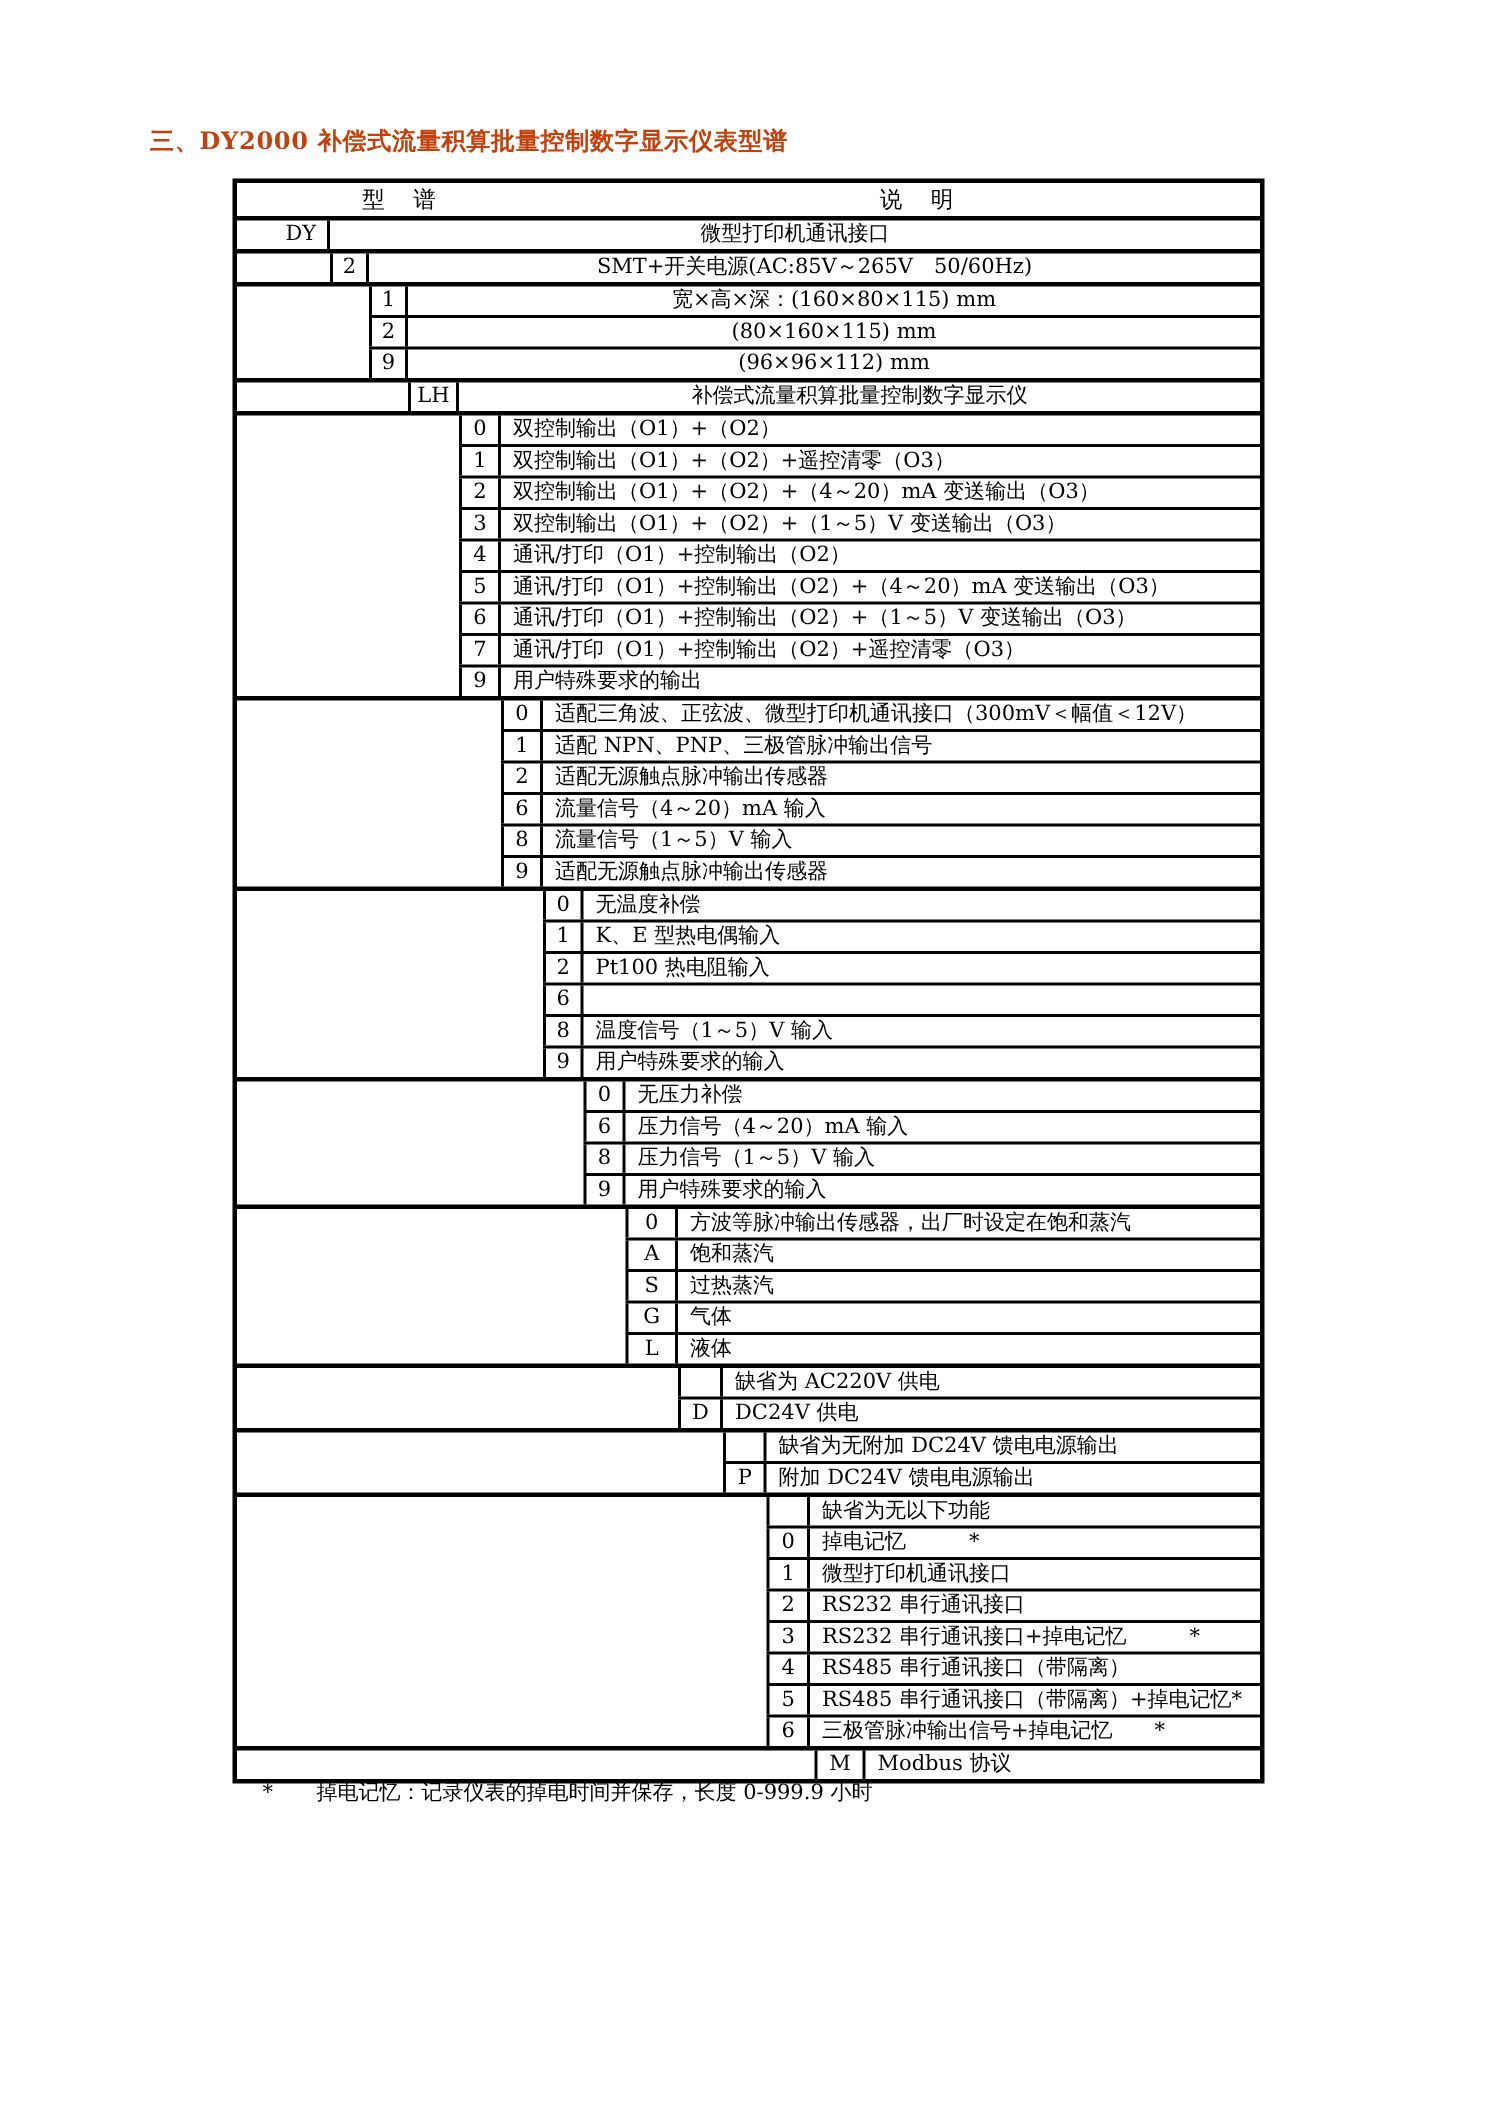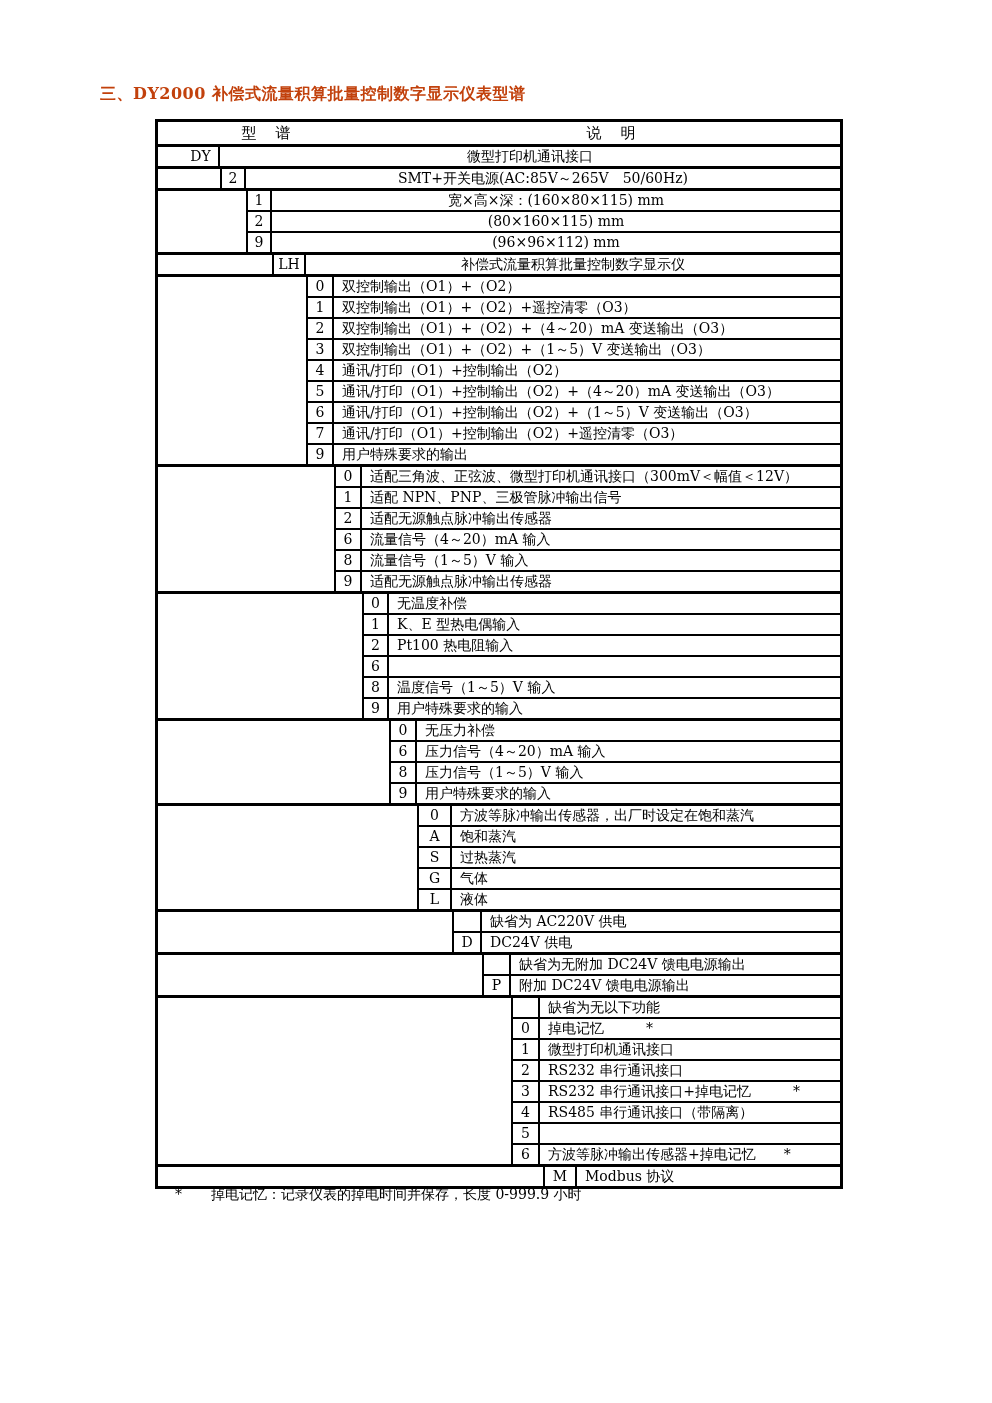--- a/index.html
+++ b/index.html
@@ -285,24 +285,25 @@
           <div class="row">
             <div class="code" style="width: 29px;">3</div>
             <div class="desc">RS232 串行通讯接口+掉电记忆　　　*</div>
           </div>
           <div class="row">
             <div class="code" style="width: 29px;">4</div>
             <div class="desc">RS485 串行通讯接口（带隔离）</div>
           </div>
           <div class="row">
             <div class="code" style="width: 29px;">5</div>
+            <div class="desc">RS485 串行通讯接口（带隔离）+掉电记忆<span class="star-right">*</span></div>
           </div>
           <div class="row">
             <div class="code" style="width: 29px;">6</div>
-            <div class="desc">方波等脉冲输出传感器+掉电记忆　　*</div>
+            <div class="desc">三极管脉冲输出信号+掉电记忆　　*</div>
           </div>
         </div>
       </div>
       <div class="group">
         <div class="spacer" style="width: 360px;"></div>
         <div class="rows">
           <div class="row">
             <div class="code" style="width: 34px;">M</div>
             <div class="desc">Modbus 协议</div>
           </div>

